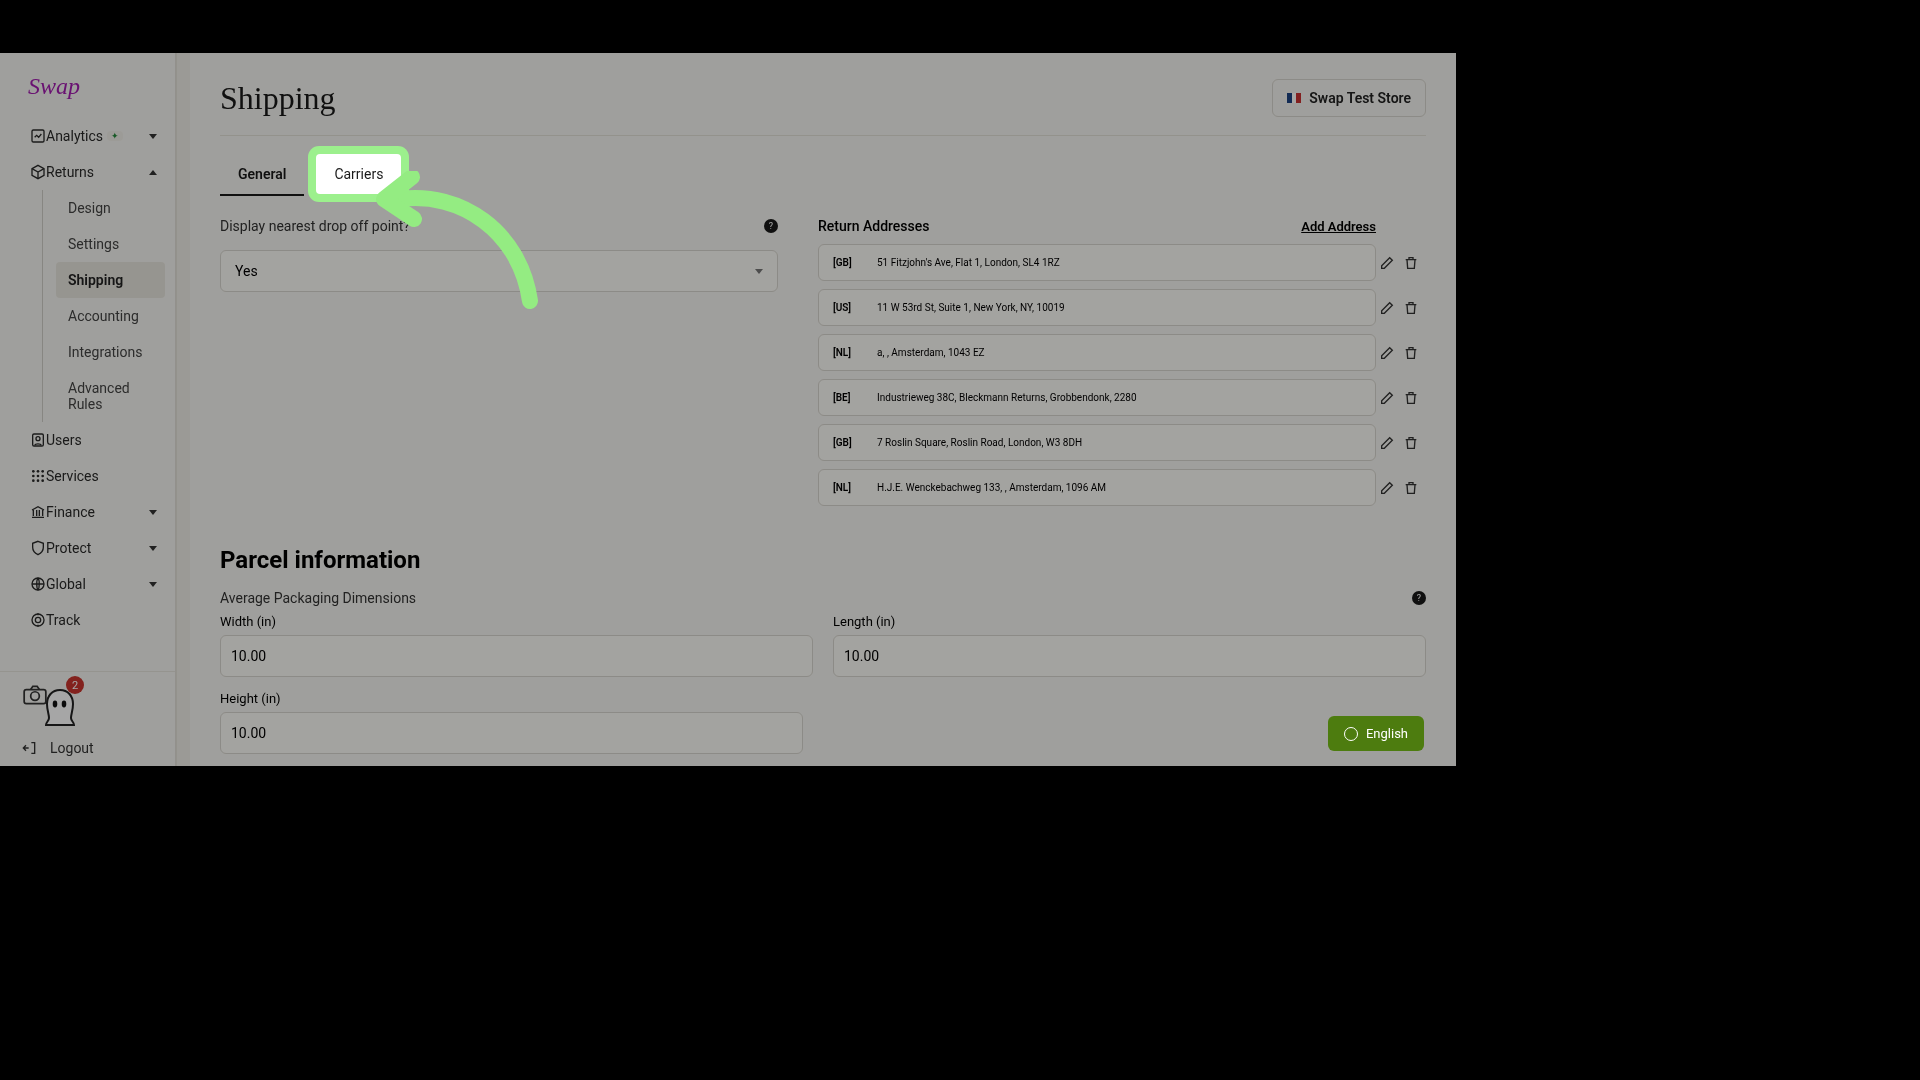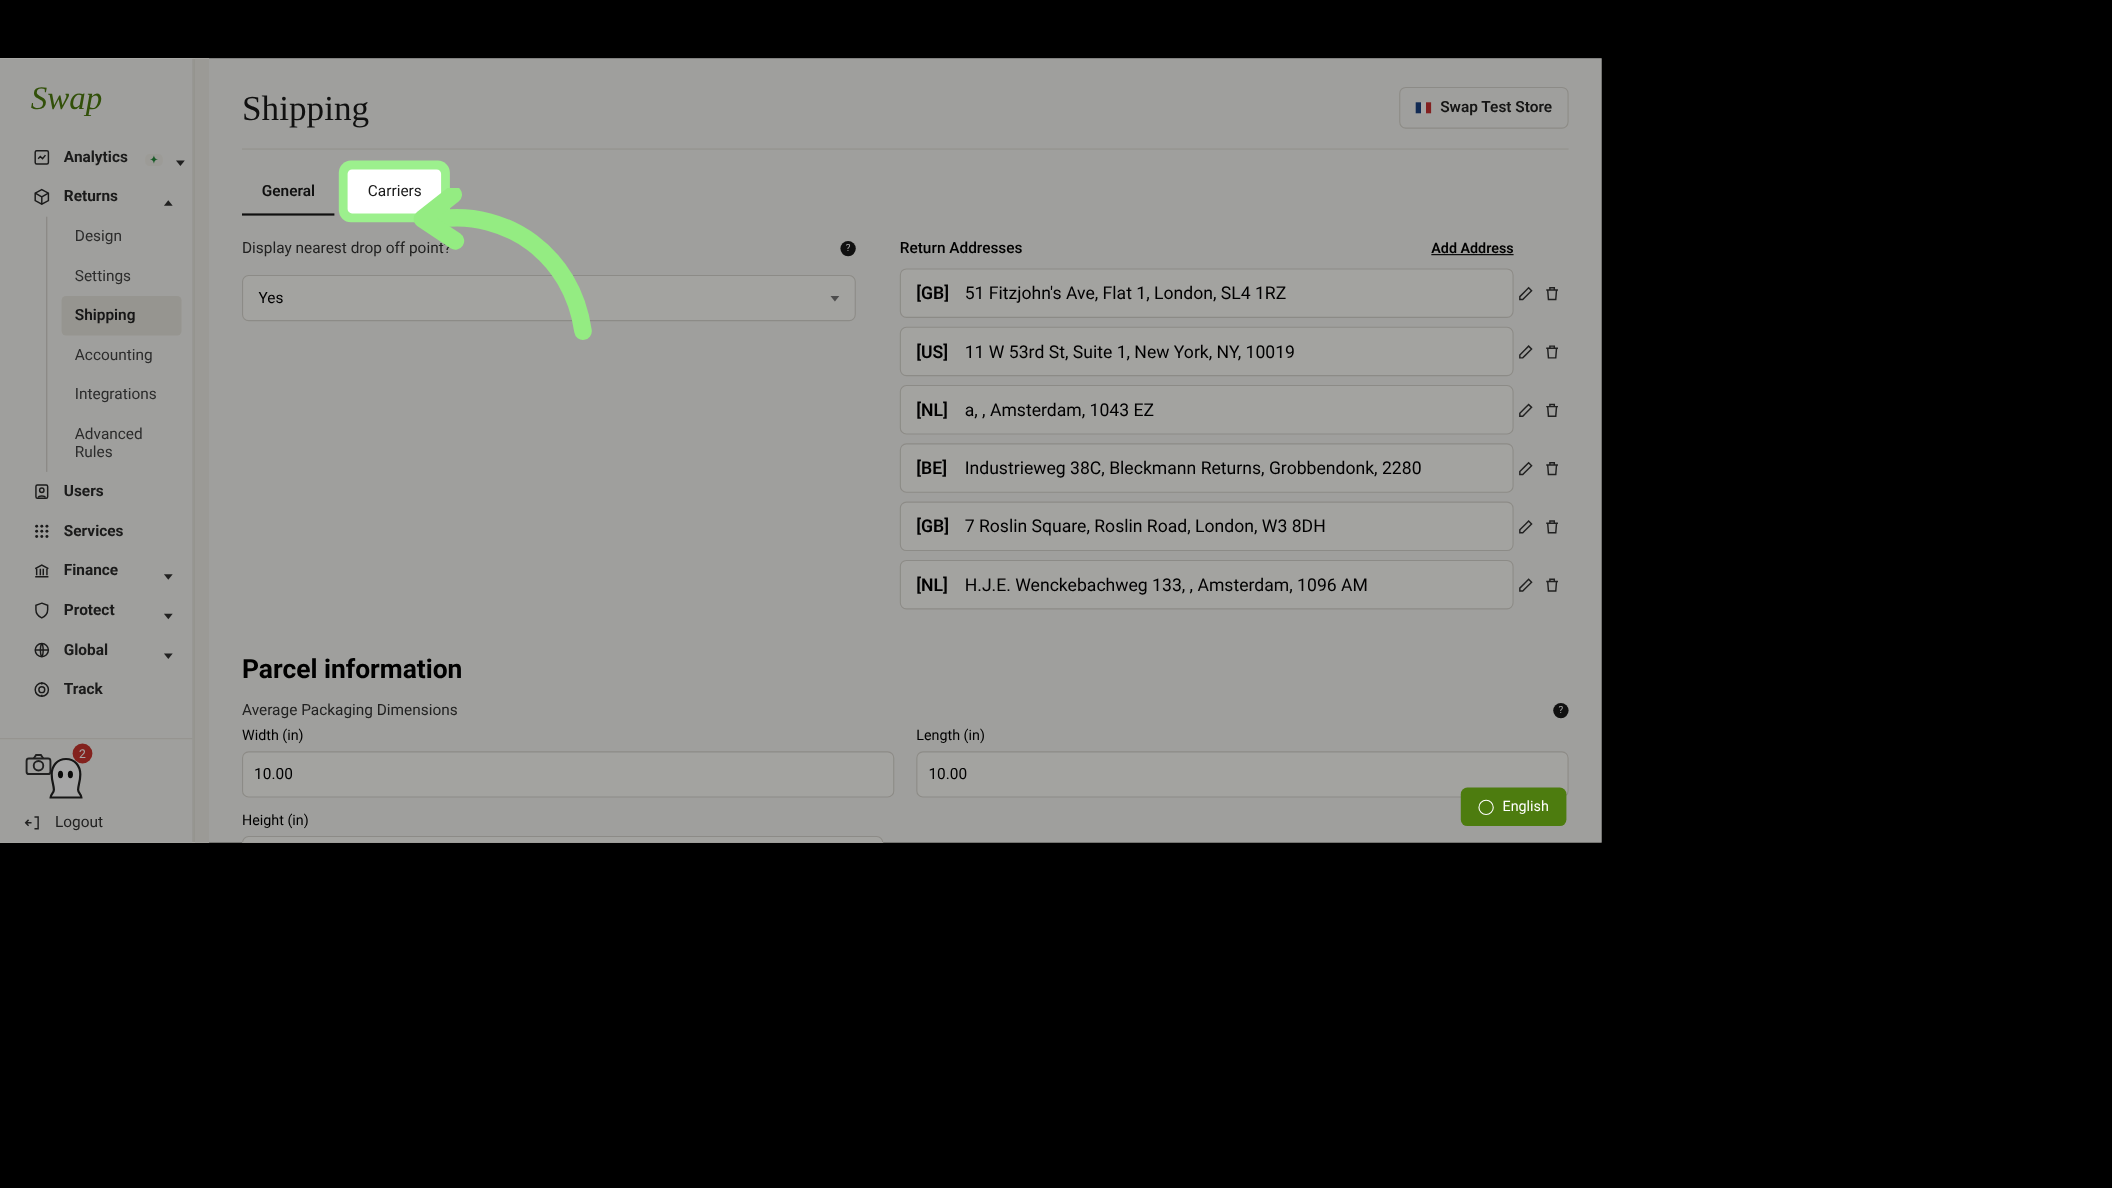--- a/index.html
+++ b/index.html
@@ -8,22 +8,22 @@
 .letterbox-top, .letterbox-bottom { background: #000; width: 100%; }
 .letterbox-top { height: 53px; }
 .letterbox-bottom { height: 314px; }
 
 .viewport { width: 1456px; height: 713px; position: relative; background: #f5f5f1; display: flex; }
 .scrim { position: absolute; inset: 0; background: rgba(0,0,0,0.35); pointer-events: none; z-index: 50; }
 
 
 .sidebar { width: 176px; height: 100%; background: #f5f5f1; border-right: 1px solid #e0ded8; padding-top: 20px; display: flex; flex-direction: column; }
 .sidebar-scroll { flex: 1; overflow-y: auto; }
-.logo { font-family: Georgia, serif; font-size: 30px; font-style: italic; font-weight: 500; padding: 0 28px 18px 28px; color: #4d7c0f; }
-.nav-item { display: flex; align-items: flex-end; padding: 10px 18px 10px 30px; font-size: 14px; color: #2a2a2a; cursor: pointer; gap: 12px; position: relative; font-weight: bold; }
+.logo { font-family: Georgia, serif; font-size: 24px; font-style: italic; font-weight: 500; padding: 0 28px 18px 28px; color: #a21caf; }
+.nav-item { display: flex; align-items: center; padding: 10px 18px 10px 30px; font-size: 14px; color: #2a2a2a; cursor: pointer; position: relative; }
 .nav-item.expandable::after { content: ""; width: 0; height: 0; border-left: 4px solid transparent; border-right: 4px solid transparent; border-top: 5px solid #333; margin-left: auto; }
 .nav-item.open::after { border-top: none; border-bottom: 5px solid #333; }
 .nav-icon { width: 16px; height: 16px; flex: none; }
 .nav-badge { background:#f0efe8; border-radius: 4px; padding: 0 4px; font-size: 9px; color:#258a3c; margin-left:4px;}
 .subnav { border-left: 1px solid #d0cec8; margin-left: 42px; padding-left: 13px; }
 .subnav .sub-item { padding: 10px 18px 10px 12px; font-size: 14px; color: #444; cursor: pointer; }
 .sub-item.active { background: #e7e5dd; font-weight: 600; color: #222; border-radius: 4px; margin-right: 10px; }
 .sidebar-footer { padding: 12px 18px 10px 22px; border-top: 1px solid #e5e3dc; margin-top:auto; display:flex; flex-direction:column; gap:10px;}
 .footer-row { display:flex; align-items:center; gap:12px; font-size:14px; color:#333; cursor:pointer;}
 .camera-ghost { position: relative; width: 56px; height:46px;}
@@ -47,21 +47,21 @@
 
 .two-col { display:flex; gap: 40px; margin-top: 22px; }
 .col { flex:1; min-width:0; }
 .field-label { font-size:14px; color:#333; margin-bottom:4px; display:flex; align-items:center; justify-content:space-between;}
 .help-dot { width:14px; height:14px; border-radius:50%; background:#1a1a1a; color:#fff; font-size:9px; display:inline-flex; align-items:center; justify-content:center;}
 .select { border:1px solid #d8d6cf; border-radius:6px; padding: 12px 14px; font-size:14px; background:#fbfaf6; display:flex; justify-content:space-between; align-items:center;}
 .select::after{content:""; width:0; height:0; border-left:4px solid transparent; border-right:4px solid transparent; border-top:5px solid #777;}
 .addr-head { display:flex; justify-content:space-between; align-items:center; margin-bottom:10px;}
 .addr-head h3{font-size:14px; font-weight:500;}
 .add-link { font-size:13px; font-weight:600; text-decoration: underline; cursor:pointer;}
-.addr-row { border:1px solid #d8d6cf; border-radius:6px; padding: 12px 14px; font-size:16px; display:flex; align-items:center; gap:12px; margin-bottom:8px; background:#fbfaf6; position:relative;}
+.addr-row { border:1px solid #d8d6cf; border-radius:6px; padding: 12px 14px; font-size:10px; display:flex; align-items:center; gap:12px; margin-bottom:8px; background:#fbfaf6; position:relative;}
 .addr-cc{font-weight:600; width:32px;}
 .addr-text{flex:1; white-space:nowrap; overflow:hidden; text-overflow:ellipsis;}
 .addr-actions{position:absolute; right:-44px; top:50%; transform:translateY(-50%); display:flex; gap:8px;}
 .icon-btn { width:16px; height:16px; cursor:pointer; color:#333;}
 
 .section-title { font-size:24px; font-weight:700; margin-top:32px; margin-bottom:16px;}
 .dim-row { display:flex; gap:20px; margin-top:8px;}
 .dim-field { flex:1; }
 .dim-label{font-size:13px; margin-bottom:6px; display:block;}
 .dim-input{ width:100%; border:1px solid #d8d6cf; border-radius:6px; padding:12px 10px; font-size:14px; background:#fbfaf6;}

